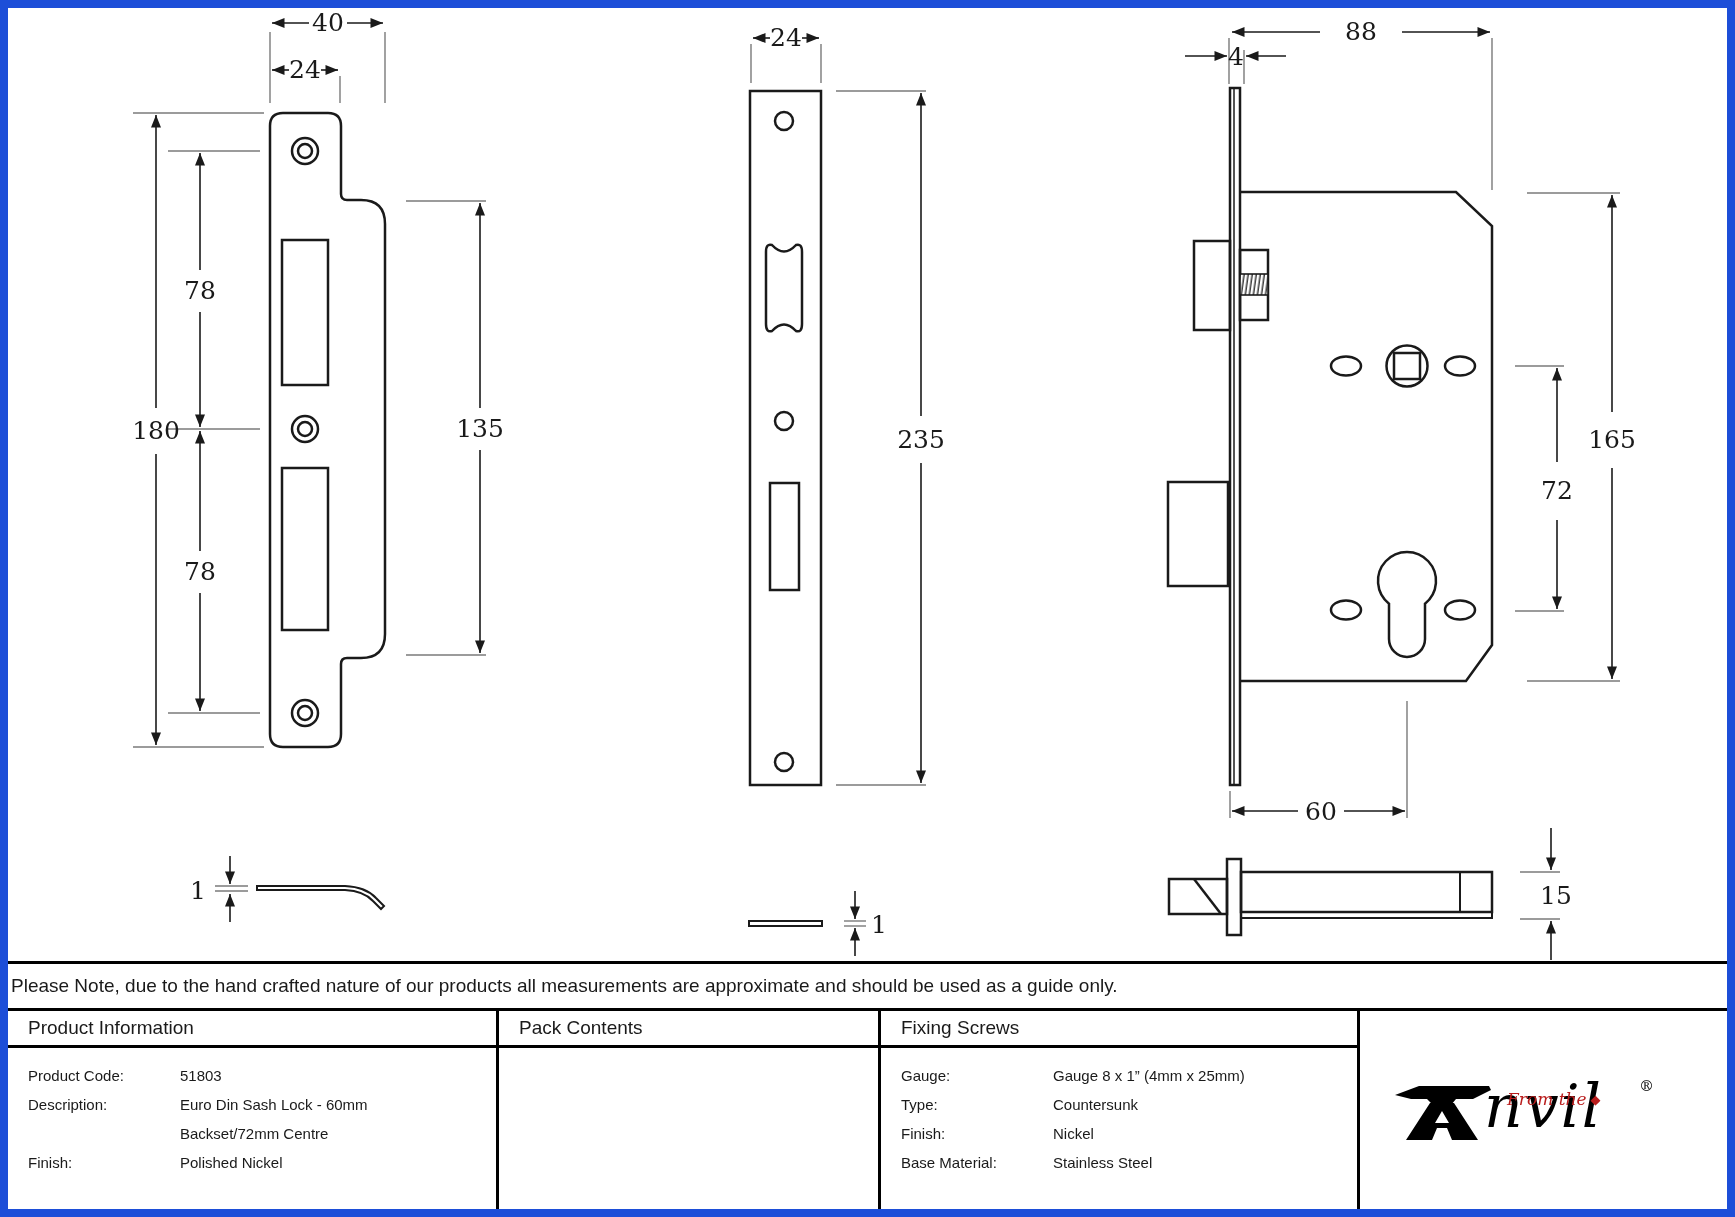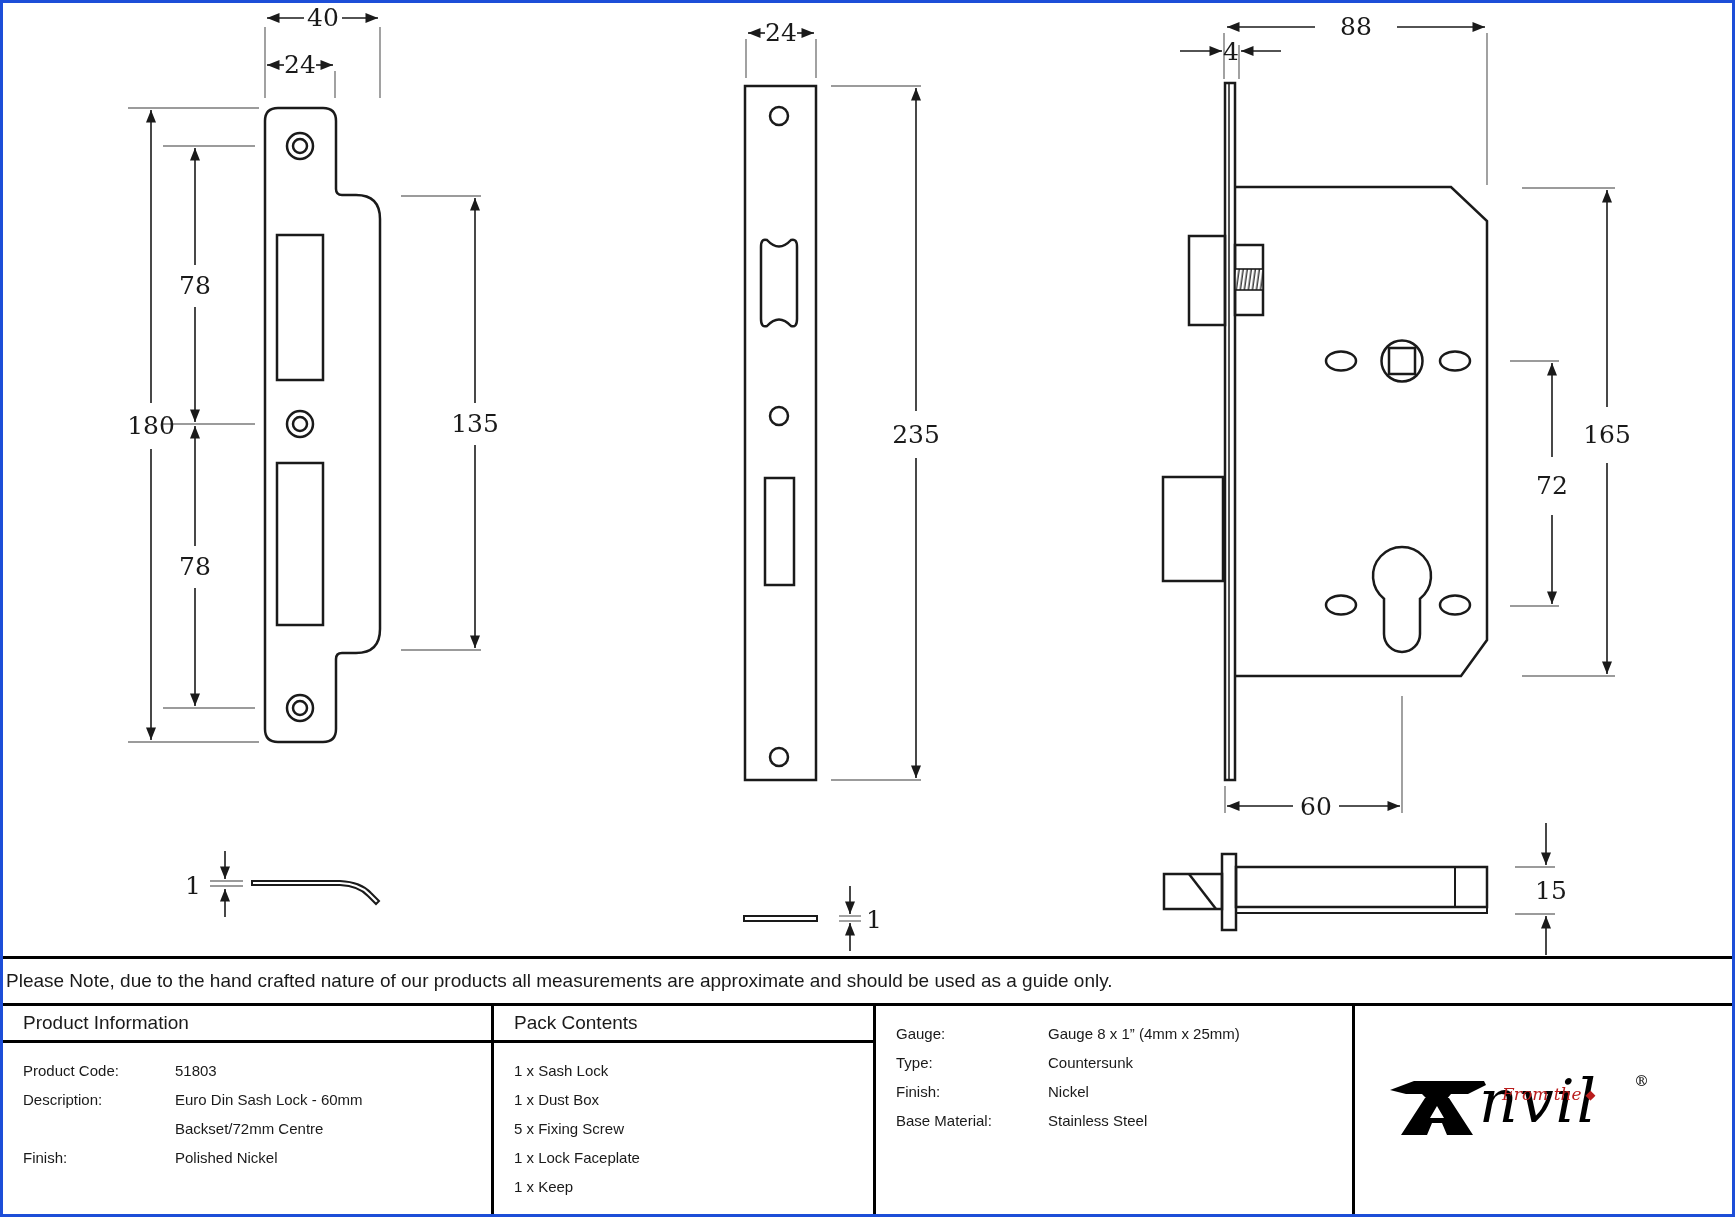--- a/index.html
+++ b/index.html
@@ -1,20 +1,20 @@
 <!DOCTYPE html>
 <html><head>
 <meta charset="utf-8">
 <style>
   html,body{margin:0;padding:0;background:#ffffff;}
   .page{
     position:relative;
     width:1735px;height:1217px;
     background:#ffffff;
-    border:3px solid #1d4ed8;
+    border:8px solid #1d4ed8;
     box-sizing:border-box;
     font-family:"Liberation Sans",sans-serif;
     color:#1a1a1a;
     overflow:hidden;
   }
   .drawing-area{position:absolute;left:0;top:0;width:1729px;height:953px;}
   .note-row{
     position:absolute;left:0;top:953px;width:1729px;height:50px;
     border-top:3px solid #000;border-bottom:3px solid #000;
     box-sizing:border-box;
@@ -312,30 +312,24 @@
         </div>
         <div class="kv">
           <span class="k">Finish:</span>
           <span class="v">Polished Nickel</span>
         </div>
       </div>
     </div>
 
     <div class="col col-pack">
       <div class="col-header">Pack Contents</div>
-      <div class="col-body">
-        <span class="pack-item">1 x Sash Lock</span>
-        <span class="pack-item">1 x Dust Box</span>
-        <span class="pack-item">5 x Fixing Screw</span>
-        <span class="pack-item">1 x Lock Faceplate</span>
-        <span class="pack-item">1 x Keep</span>
-      </div>
     </div>
 
     <div class="col col-fixing">
+      <div class="col-header">Fixing Screws</div>
       <div class="col-body">
         <div class="kv">
           <span class="k">Gauge:</span>
           <span class="v">Gauge 8 x 1” (4mm x 25mm)</span>
         </div>
         <div class="kv">
           <span class="k">Type:</span>
           <span class="v">Countersunk</span>
         </div>
         <div class="kv">

